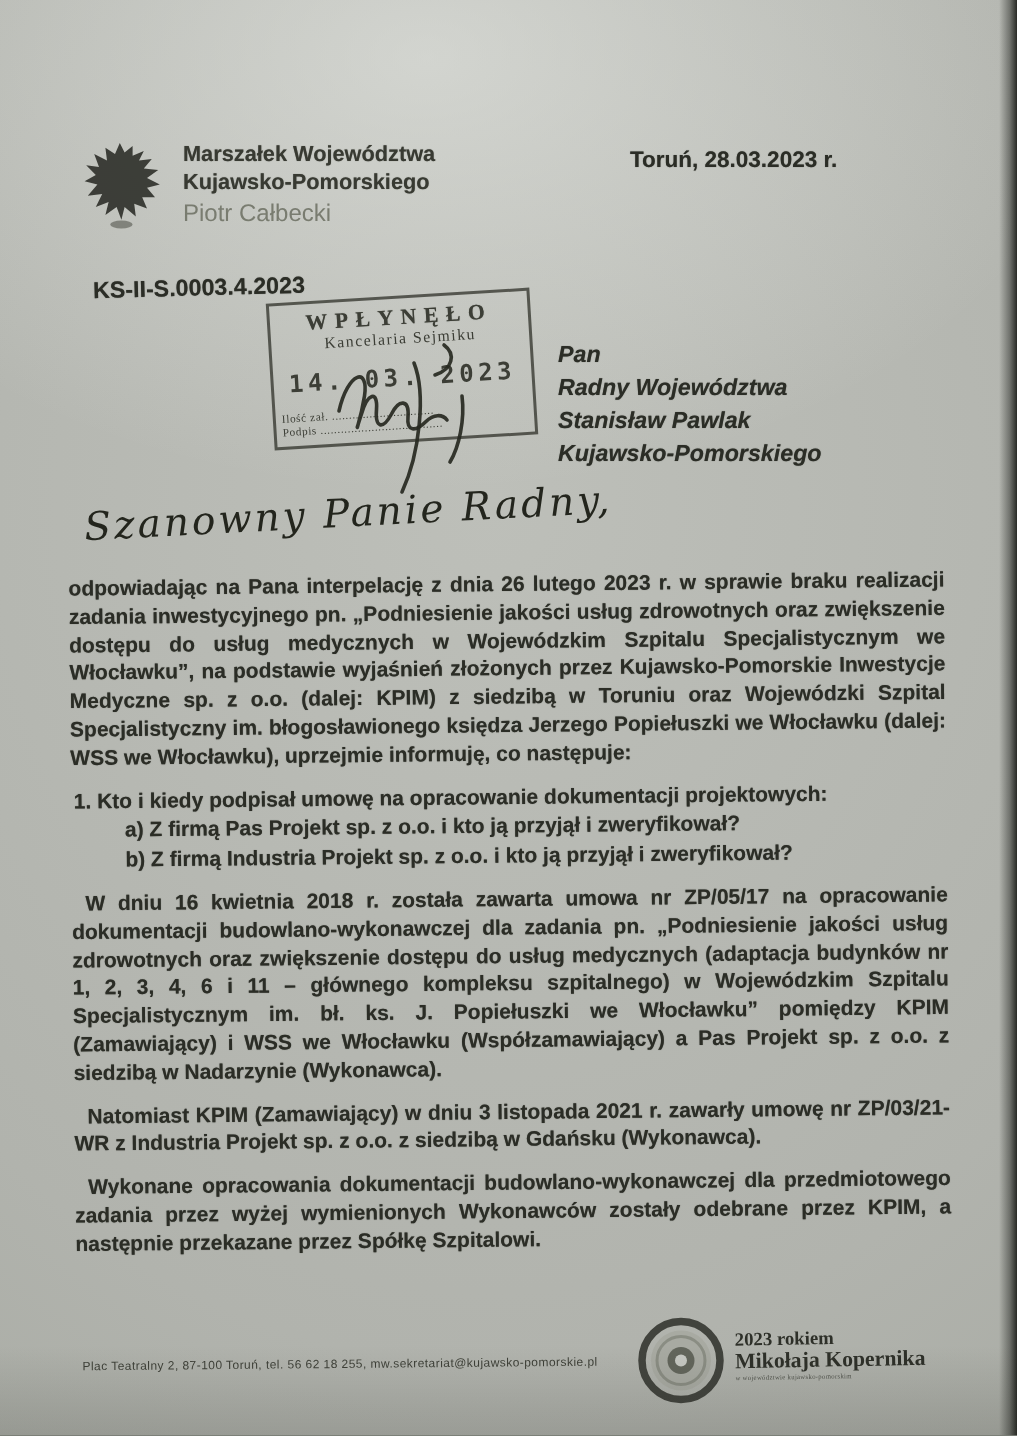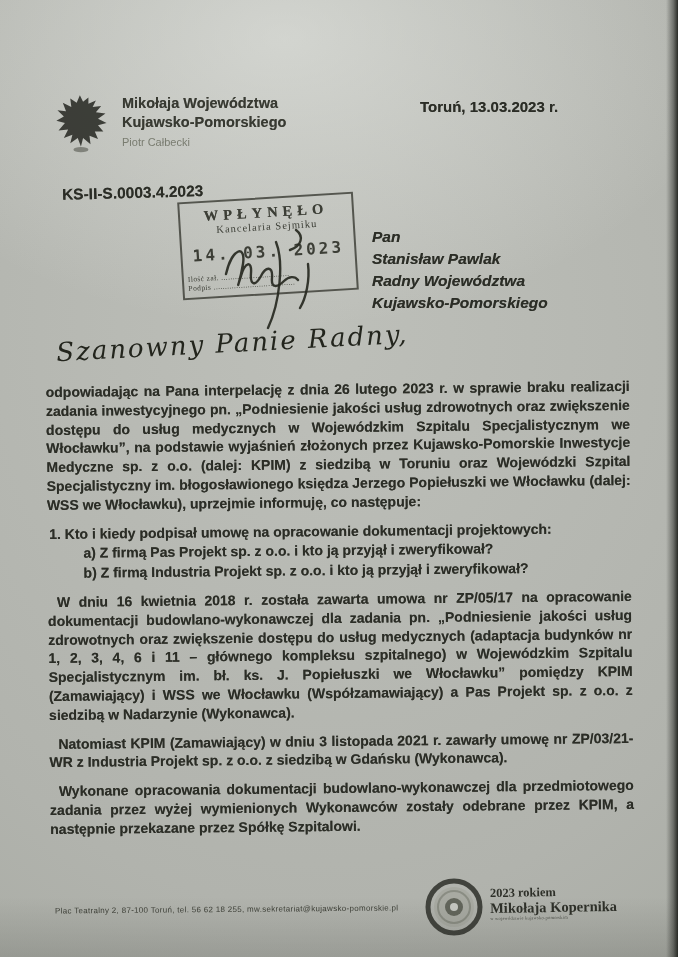--- a/index.html
+++ b/index.html
@@ -17,21 +17,21 @@
   .photo::after{ 
     content:"";position:absolute;left:0;right:0;bottom:0;height:60px;z-index:30;pointer-events:none;
     background:linear-gradient(to bottom, rgba(40,42,36,0) 0%, rgba(40,42,36,0.16) 100%);
   }
   .abs{position:absolute;}
   .ink{color:#2b2d26;text-shadow:0 0 0.6px rgba(35,37,30,0.6);}
   
   .eagle{left:50px;top:86px;width:64px;height:74px;}
   .sender{left:122px;top:94px;line-height:19px;}
   .sender .l{font-weight:700;font-size:14.5px;color:#383a32;text-shadow:0 0 0.6px rgba(45,47,40,.55);}
-  .sender .n{font-size:11px;color:#797c70;margin-top:1px;}
+  .sender .n{font-size:16px;color:#797c70;margin-top:1px;}
   .date{left:420px;top:98px;font-size:15px;font-weight:600;}
   .ref{left:62px;top:184px;font-size:15.5px;font-weight:600;transform:rotate(-1.5deg);}
   
   .stamp{left:180px;top:197px;width:172px;height:94px;border:2.5px solid rgba(52,54,46,0.78);
          transform:rotate(-3.5deg);color:#3c3e36;text-align:center;
          font-family:"Liberation Serif",serif;}
   .stamp .s1{font-weight:700;font-size:14.5px;letter-spacing:5px;margin-top:5px;text-shadow:0 0 .5px rgba(52,54,46,.7);}
   .stamp .s2{font-size:10.5px;letter-spacing:1px;margin-top:0;}
   .stamp .s3{font-size:16px;font-weight:600;letter-spacing:3px;margin-top:10px;font-family:"DejaVu Sans Mono",monospace;}
   .stamp .s4{font-size:7.5px;text-align:left;margin:9px 0 0 4px;line-height:9px;letter-spacing:.4px;}
@@ -62,26 +62,26 @@
 <body>
 
 <div class="photo">
 
   <svg class="abs eagle" viewBox="0 0 60 60">
     <path fill="#2e2f29" opacity="0.9" d="M28 4 L31 10 L36 6 L36 12 L43 9 L40 15 L48 14 L43 20 L52 21 L45 26 L53 30 L45 32 L50 38 L42 38 L45 45 L37 42 L38 50 L31 44 L29 52 L26 44 L19 49 L21 41 L13 44 L17 36 L8 37 L14 30 L6 28 L13 24 L7 18 L15 19 L12 11 L20 15 L19 7 L25 11 Z"></path>
     <ellipse cx="29" cy="55" rx="7" ry="2.5" fill="#4a4c43" opacity="0.55"></ellipse>
   </svg>
 
   <div class="abs sender">
-    <div class="l">Mikołaja Województwa</div>
+    <div class="l">Marszałek Województwa</div>
     <div class="l">Kujawsko-Pomorskiego</div>
     <div class="n">Piotr Całbecki</div>
   </div>
 
-  <div class="abs date ink">Toruń, 13.03.2023 r.</div>
+  <div class="abs date ink">Toruń, 28.03.2023 r.</div>
 
   <div class="abs ref ink">KS-II-S.0003.4.2023</div>
 
   <div class="abs stamp">
     <div class="s1">WPŁYNĘŁO</div>
     <div class="s2">Kancelaria Sejmiku</div>
     <div class="s3">14. 03. 2023</div>
     <div class="s4">
       <div>Ilość zał. ..............................</div>
       <div>Podpis ....................................</div>
@@ -90,22 +90,22 @@
 
   <svg class="abs sig" viewBox="0 0 140 140">
     <path d="M84 18 c8 6 6 16 -6 20"></path>
     <path d="M14 62 c6 -26 20 -30 17 -10 c-3 18 -8 30 -2 12 c4 -14 11 -16 10 -3 c-1 12 4 14 10 3 c5 -10 12 -10 11 2 c-1 10 5 10 12 3 c5 -5 11 -5 14 -1"></path>
     <path d="M64 30 c8 20 4 60 -8 86"></path>
     <path d="M96 52 c2 16 -2 34 -8 44"></path>
   </svg>
 
   <div class="abs recipient ink">
     <div>Pan</div>
+    <div>Radny Województwa</div>
     <div>Stanisław Pawlak</div>
-    <div>Radny Województwa</div>
     <div>Kujawsko-Pomorskiego</div>
   </div>
 
   <div class="abs greeting">Szanowny Panie Radny,</div>
 
   <div class="abs bodytext ink">
     <p>odpowiadając na Pana interpelację z dnia 26 lutego 2023 r. w sprawie braku realizacji zadania inwestycyjnego pn. „Podniesienie jakości usług zdrowotnych oraz zwiększenie dostępu do usług medycznych w Wojewódzkim Szpitalu Specjalistycznym we Włocławku”, na podstawie wyjaśnień złożonych przez Kujawsko-Pomorskie Inwestycje Medyczne sp. z o.o. (dalej: KPIM) z siedzibą w Toruniu oraz Wojewódzki Szpital Specjalistyczny im. błogosławionego księdza Jerzego Popiełuszki we Włocławku (dalej: WSS we Włocławku), uprzejmie informuję, co następuje:</p>
     <div class="qblock">
       <div class="qhead">1. Kto i kiedy podpisał umowę na opracowanie dokumentacji projektowych:</div>
       <div class="qitem">a)  Z firmą Pas Projekt sp. z o.o. i kto ją przyjął i zweryfikował?</div>

